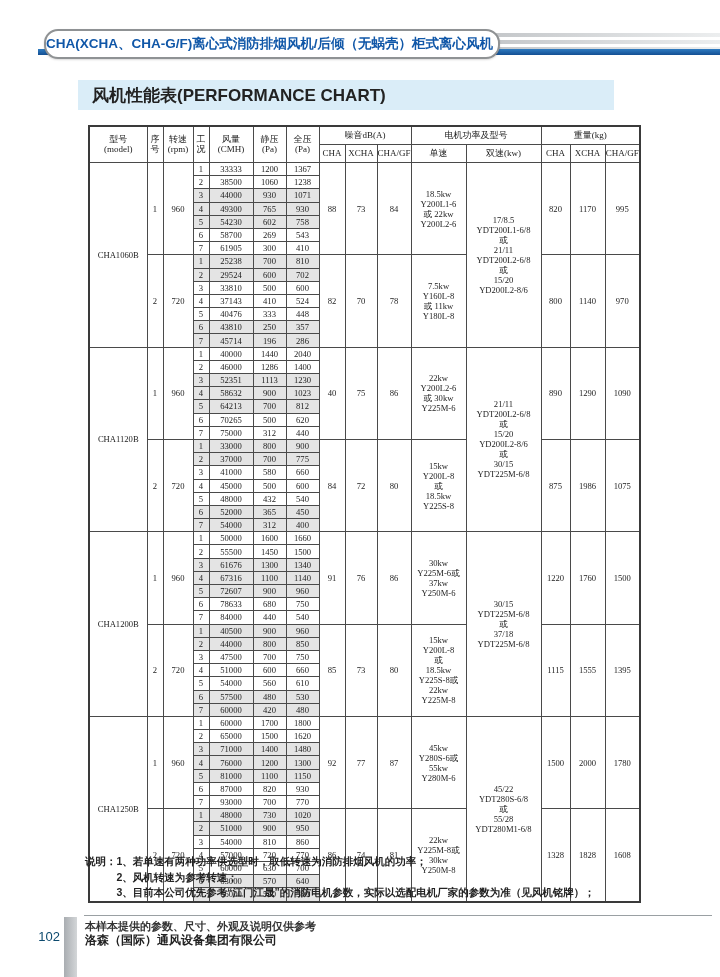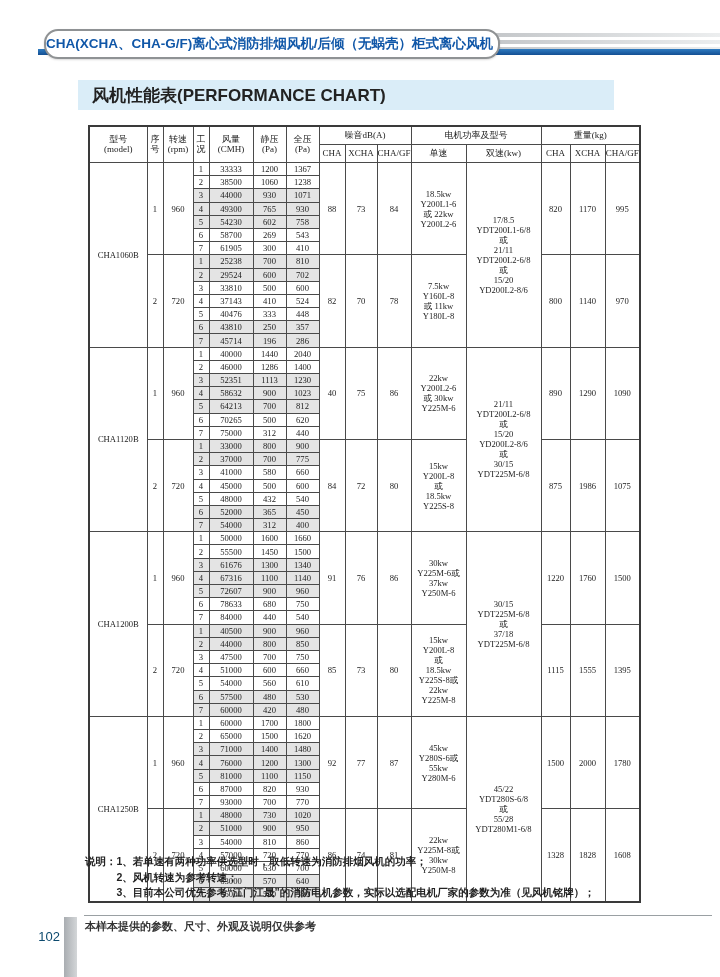--- a/index.html
+++ b/index.html
@@ -599,14 +599,15 @@
       <div>1、若单速有两种功率供选型时，取低转速为消防排烟风机的功率；</div>
       <div>2、风机转速为参考转速；</div>
       <div>3、目前本公司优先参考“江门江晟”的消防电机参数，实际以选配电机厂家的参数为准（见风机铭牌）；</div>
     </div>
   </div>
 
   <div class="footer-rule"></div>
   <div class="footer-vbar"></div>
   <div class="page-num">102</div>
   <div class="disclaimer">本样本提供的参数、尺寸、外观及说明仅供参考</div>
+  <div class="company">洛森（国际）通风设备集团有限公司</div>
 
 </div>
 
 </body></html>

